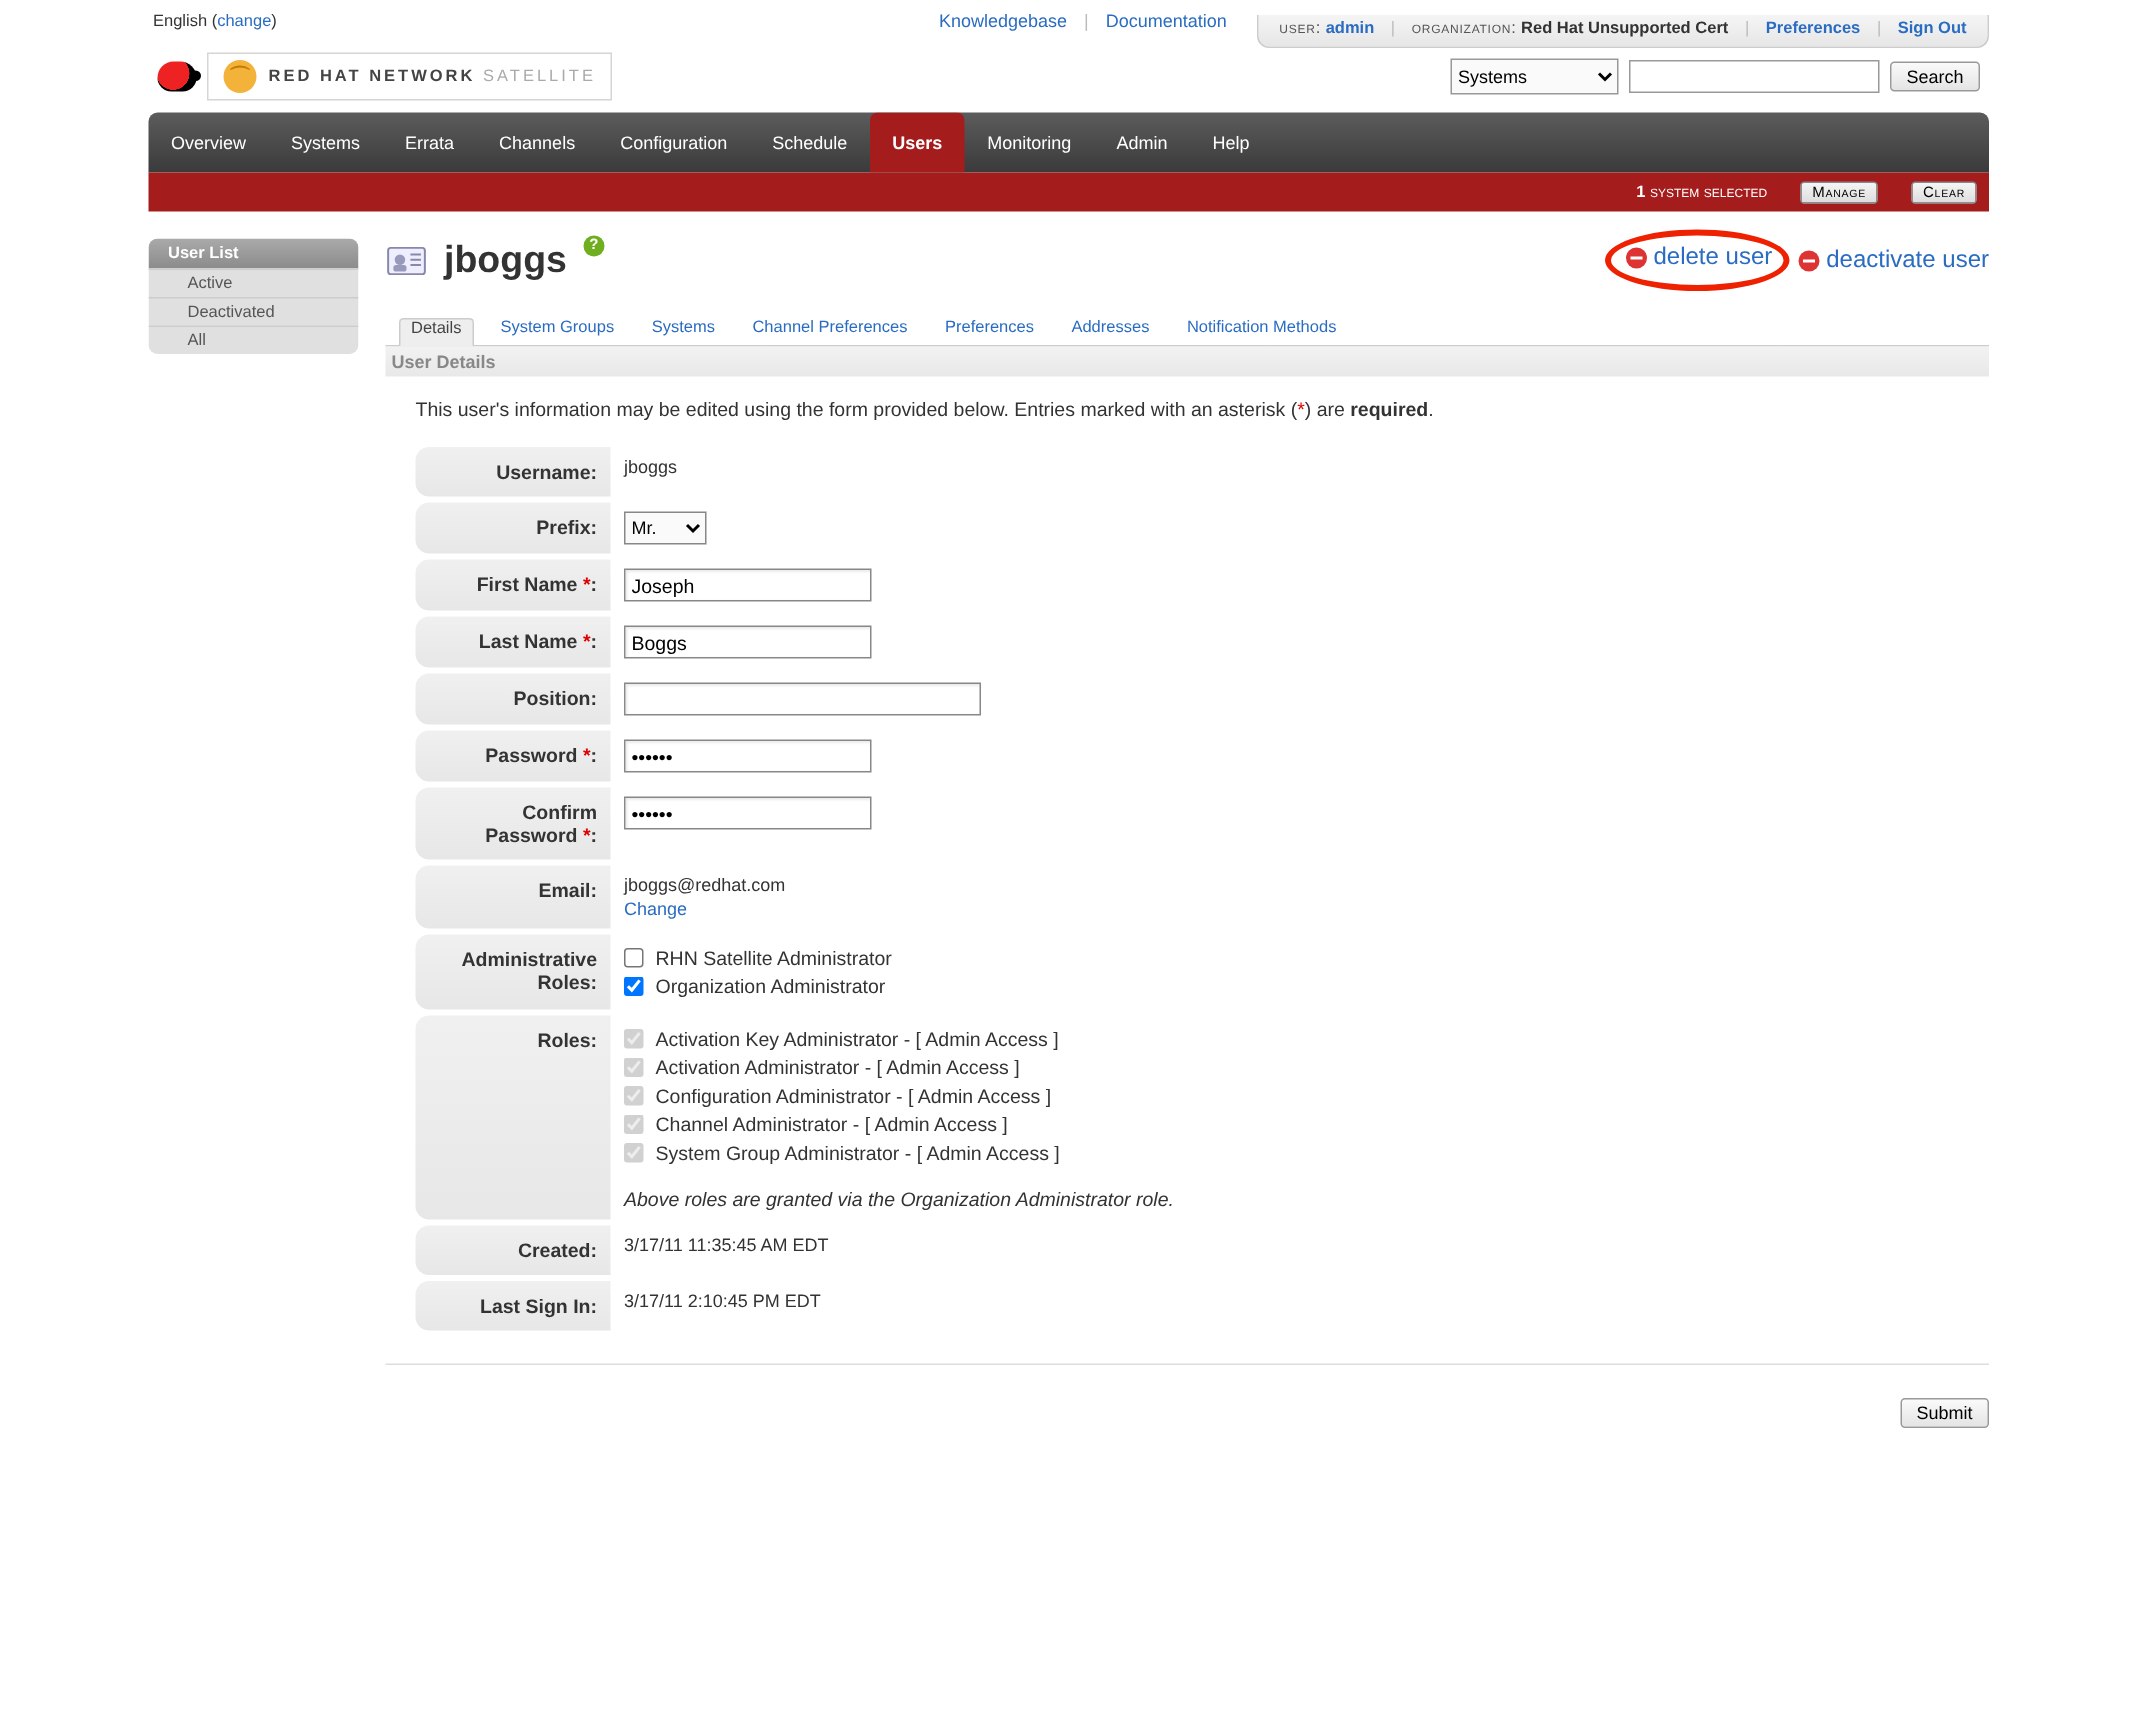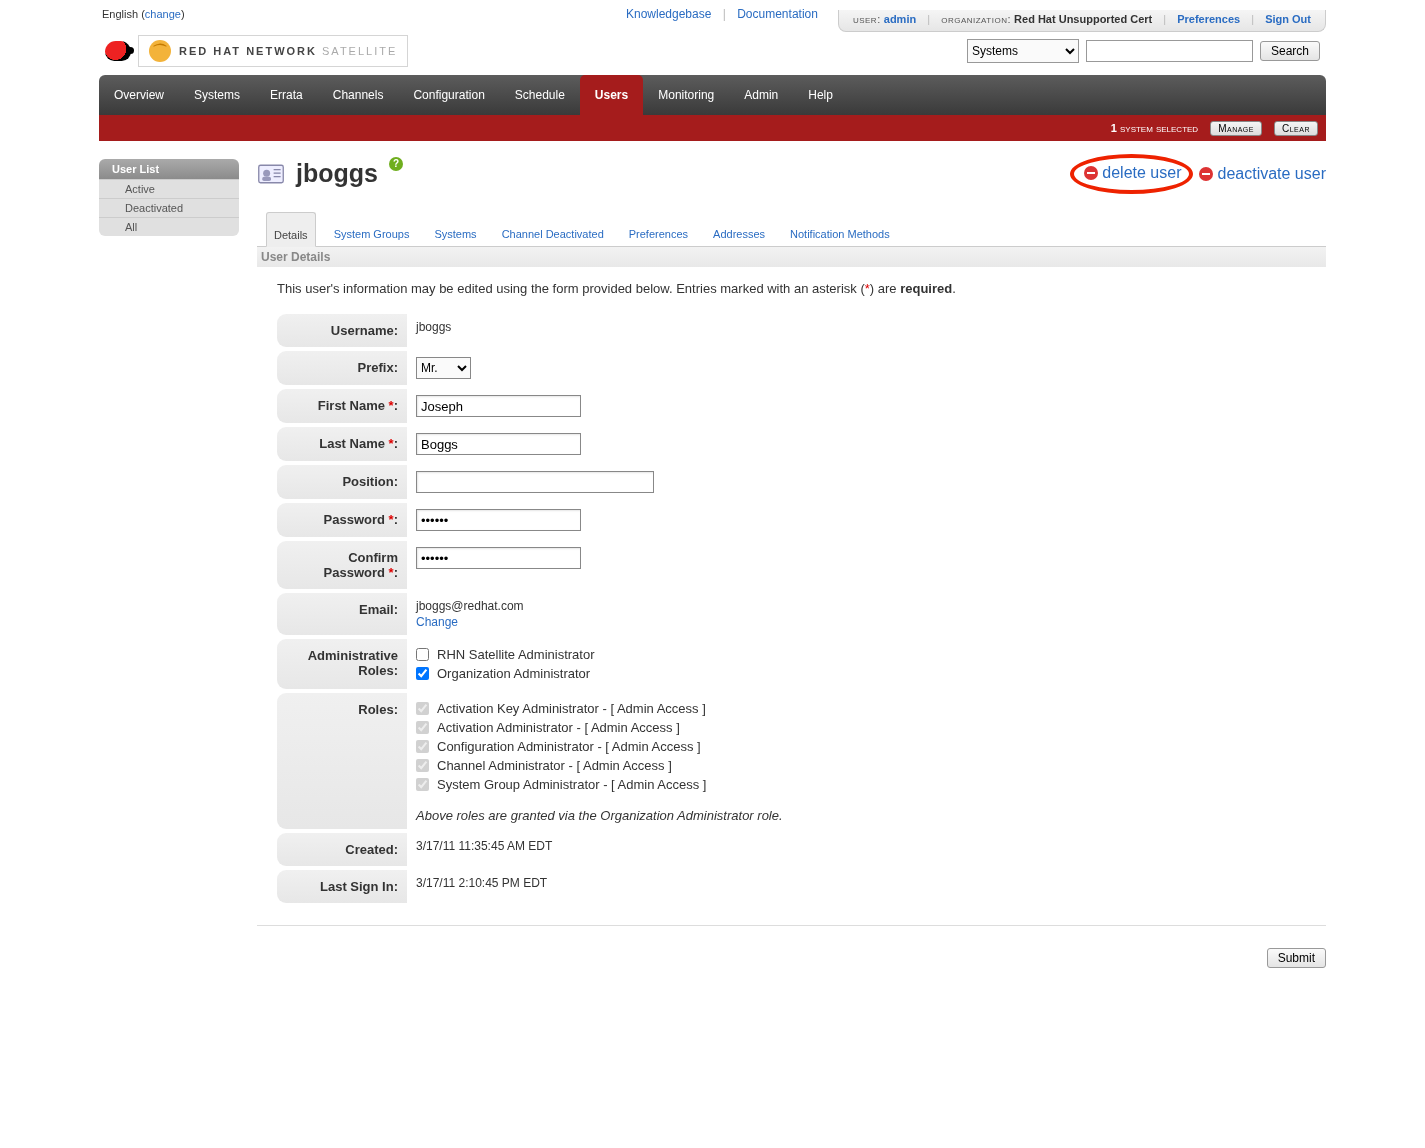--- a/index.html
+++ b/index.html
@@ -24,42 +24,42 @@
   .logo-text { letter-spacing: 2px; font-size: 11px; }
   .logo-text b { color: #444; }
   .logo-text span { color: #aaa; }
   .search-area { display: flex; gap: 7px; align-items: center; }
   .search-area select { height: 24px; width: 112px; font-size: 12px; border: 1px solid #999; background: #fafafa; }
   .search-area input[type=text] { height: 22px; width: 167px; border: 1px solid #999; padding: 0 4px; font-size: 12px; }
   .btn { background: linear-gradient(#fafafa,#e4e4e4); border: 1px solid #999; border-radius: 3px; font-size: 12px; padding: 2px 10px; cursor: pointer; }
   .mainnav { background: linear-gradient(#5c5c5c,#3a3a3a); border-radius: 6px 6px 0 0; display: flex; height: 40px; align-items: stretch; overflow: hidden; }
   .mainnav a { color: #fff; font-size: 12px; text-decoration: none; padding: 4px 15px; display: flex; align-items: center; }
   .mainnav a.active { background: #a51c1c; border-radius: 5px 5px 0 0; font-weight: bold; }
-  .subnav { background: #a51c1c; height: 26px; display: flex; align-items: center; justify-content: flex-end; padding: 0 8px; color: #fff; font-size: 11px; gap: 12px; }
+  .subnav { background: #a51c1c; height: 26px; display: flex; align-items: center; justify-content: flex-end; padding: 0 8px; color: #fff; font-size: 11px; gap: 22px; }
   .subnav b { font-weight: bold; }
   .small-btn { background: linear-gradient(#f5f5f5,#ddd); border: 1px solid #888; border-radius: 3px; font-size: 10px; padding: 1px 7px; font-variant: small-caps; letter-spacing: 0.5px; cursor: pointer; }
   .body-row { display: flex; gap: 18px; padding-top: 18px; }
   .sidebar { width: 140px; flex-shrink: 0; }
   .sidebox { border-radius: 6px; overflow: hidden; font-size: 11px; }
   .sidebox-h { background: linear-gradient(#aaa,#8b8b8b); color: #fff; font-weight: bold; padding: 4px 13px; }
   .sidebox-item { background: #e0e0e0; border-top: 1px solid #ccc; padding: 3px 26px; color: #555; cursor: pointer; }
   .content { flex: 1; }
   .page-title-row { display: flex; align-items: center; justify-content: space-between; }
   .page-title-left { display: flex; align-items: center; gap: 11px; }
   .user-icon { width: 28px; height: 28px; display: inline-block; }
   h1 { font-size: 25px; font-weight: bold; color: #333; display: inline; }
   .help-icon { width: 14px; height: 14px; background: #6fae1e; border-radius: 50%; color: #fff; font-size: 10px; font-weight: bold; display: inline-flex; align-items: center; justify-content: center; position: relative; top: -10px; }
   .action-links { font-size: 16px; display: flex; gap: 18px; }
   .action-links a { color: #2a6cc2; text-decoration: none; display: inline-flex; align-items: center; gap: 4px; }
   .minus-icon { width: 14px; height: 14px; background: #d33; border-radius: 50%; position: relative; display: inline-block; }
   .minus-icon::after { content: ""; position: absolute; left: 3px; right: 3px; top: 6px; height: 2px; background: #fff; }
   .circle-highlight { position: relative; }
   .circle-highlight::before { content: ""; position: absolute; left: -14px; right: -12px; top: -10px; bottom: -10px; border: 4px solid #e20; border-radius: 50%; pointer-events: none; }
   .content-tabs { display: flex; gap: 11px; font-size: 11px; margin-top: 24px; border-bottom: 1px solid #ccc; padding-left: 9px; }
-  .content-tabs a { color: #2a6cc2; text-decoration: none; padding: 16px 7px 5px 7px; display: block; }
+  .content-tabs a { color: #2a6cc2; text-decoration: none; padding: 0 7px 5px 7px; display: block; }
   .content-tabs a.active { background: #eee; border: 1px solid #ccc; border-bottom: 1px solid #eee; margin-bottom: -1px; border-radius: 3px 3px 0 0; color: #444; }
   .section-h { background: linear-gradient(#f2f2f2,#e8e8e8); color: #888; font-weight: bold; font-size: 12px; padding: 3px 4px; margin-top: 0; }
   .intro { padding: 14px 20px; font-size: 13px; color: #333; }
   .intro .star { color: #d00; }
   .form-table { width: 560px; margin-left: 20px; border-collapse: separate; border-spacing: 0 4px; font-size: 12px; }
   .form-table td.label { width: 130px; background: linear-gradient(#f0f0f0,#e7e7e7); border-radius: 9px 0 0 9px; text-align: right; padding: 9px 9px; font-weight: bold; color: #333; vertical-align: top; font-size: 13px; }
   .form-table td.field { padding: 6px 9px; vertical-align: top; }
   .star { color: #d00; }
   input.txt { border: 1px solid #888; padding: 2px 4px; font-size: 13px; width: 165px; height: 22px; box-shadow: inset 1px 1px 2px rgba(0,0,0,0.1); }
   input.txt.wide { width: 238px; }
@@ -170,21 +170,21 @@
               <span class="minus-icon"></span>
               <span>deactivate user</span>
             </a>
         </div>
       </div>
 
       <div class="content-tabs">
         <a href="#" class="active">Details</a>
         <a href="#">System Groups</a>
         <a href="#">Systems</a>
-        <a href="#">Channel Deactivated</a>
+        <a href="#">Channel Preferences</a>
         <a href="#">Preferences</a>
         <a href="#">Addresses</a>
         <a href="#">Notification Methods</a>
       </div>
 
       <div class="section-h">User Details</div>
 
       <div class="intro">
         <span>This user's information may be edited using the form provided below. Entries marked with an asterisk (</span><span class="star">*</span><span>) are </span><b>required</b><span>.</span>
       </div>

